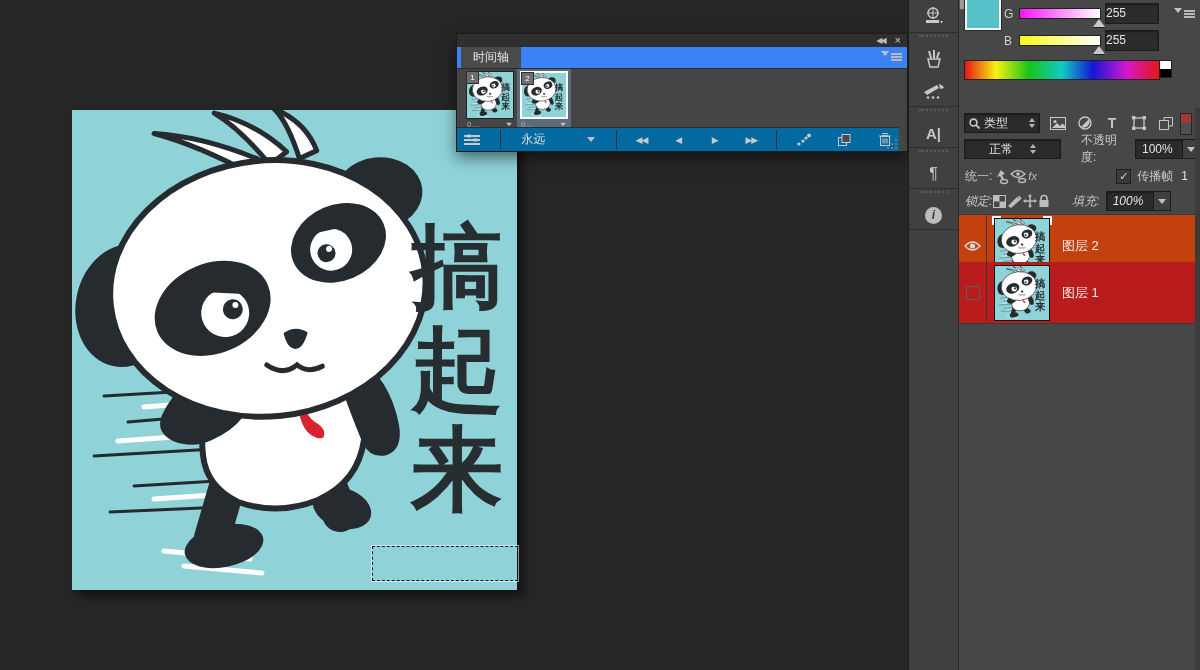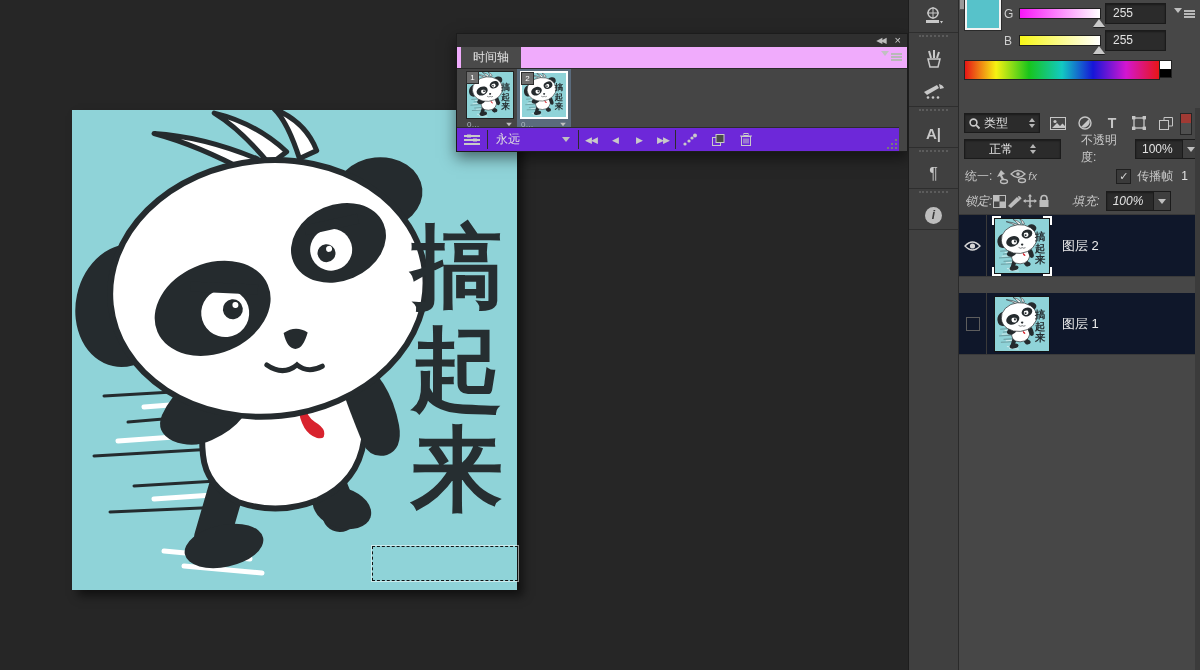--- a/index.html
+++ b/index.html
@@ -20,36 +20,36 @@
   #canvas svg{display:block;}
   #marquee{left:300px;top:436px;width:144px;height:33px;border:1px dashed #101314;
            box-shadow:0 0 0 1px rgba(255,255,255,.55);}
   
   #timeline{left:456px;top:33px;width:452px;height:119px;background:#454545;
             border:1px solid #1c1c1c;box-shadow:0 6px 14px rgba(0,0,0,.5);box-sizing:border-box;}
   #tl-head{position:absolute;left:0;top:0;right:0;height:13px;background:#2f2f2f;
            display:flex;justify-content:flex-end;align-items:center;gap:10px;padding-right:6px;}
   #tl-head .g{font-size:8px;color:#bdbdbd;letter-spacing:-2px;cursor:pointer;}
   #tl-head .x{font-size:11px;color:#cfcfcf;cursor:pointer;line-height:1;}
-  #tl-tabs{position:absolute;left:0;top:13px;right:0;height:21px;background:#f0abfc;
+  #tl-tabs{position:absolute;left:0;top:13px;right:0;height:21px;background:#3b82f6;
            border-bottom:1px solid #2a2a2a;display:flex;align-items:stretch;font-family:Liberation Serif, serif;}
   #tl-tab{margin-left:4px;padding:0 12px;background:#4a4a4a;display:flex;align-items:center;
           color:#e3e3e3;font-size:12px;cursor:pointer;}
   #tl-menu{position:absolute;right:5px;top:17px;display:flex;align-items:center;gap:2px;cursor:pointer;}
   #tl-frames{position:absolute;left:0;top:35px;right:0;height:61px;display:flex;padding-left:6px;}
   .frame-block{width:54px;height:61px;padding-top:2px;box-sizing:border-box;position:relative;cursor:pointer;}
   .frame-block.sel{background:#5a6b7c;}
   .fthumb{position:relative;width:46px;height:46px;margin:0 auto;border:1px solid #222;background:#8fd3d8;}
   .frame-block.sel .fthumb{border:2px solid #fff;width:44px;height:44px;}
   .fbadge{position:absolute;left:-1px;top:-1px;min-width:11px;height:11px;background:#6e6e6e;
           border:1px solid #2d2d2d;color:#fff;font-size:8px;line-height:11px;text-align:center;z-index:2;}
   .fdelay{display:flex;align-items:center;justify-content:space-between;width:46px;margin:1px auto 0;
           font-size:8px;color:#aeb9c0;}
-  #tl-bar{position:absolute;left:0;bottom:0;right:8px;height:23px;background:#6d28d9;
-          border-top:1px solid #2c2c2c;display:flex;align-items:stretch;}
+  #tl-bar{position:absolute;left:0;bottom:0;right:8px;height:23px;background:#0369a1;
+          border-top:1px solid #2c2c2c;display:flex;align-items:stretch;justify-content:space-between;}
   .tlb{display:flex;align-items:center;justify-content:center;color:#c9c9c9;cursor:pointer;}
   .tl-sep{width:1px;background:#2c2c2c;margin:2px 0;}
   .transport{font-size:9px;letter-spacing:-1px;width:24px;}
   #tl-grip{position:absolute;right:2px;bottom:2px;width:10px;height:10px;cursor:nwse-resize;}
   #tl-grip i{position:absolute;right:0;bottom:0;width:2px;height:2px;background:#7a7a7a;
      box-shadow:-4px 0 0 #7a7a7a,-8px 0 0 #7a7a7a,0 -4px 0 #7a7a7a,-4px -4px 0 #7a7a7a,0 -8px 0 #7a7a7a;}
   
   #dock{left:908px;top:0;width:50px;height:670px;background:#404040;border-left:1px solid #1d1d1d;box-sizing:border-box;}
   .dgroup{border-bottom:1px solid #2e2e2e;position:relative;}
   .dgrip{height:6px;margin:2px 10px 0;border-top:2px dotted #5c5c5c;}
@@ -60,21 +60,21 @@
   #colorpanel{position:absolute;left:0;top:0;right:0;height:84px;}
   #fgswatch{position:absolute;left:6px;top:-4px;width:32px;height:30px;background:#57c2ca;
             border:2px solid #f2f2f2;box-shadow:0 0 0 1px #2a2a2a;cursor:pointer;}
   #bgswatch{position:absolute;left:0px;top:-4px;width:14px;height:12px;background:#9a9a9a;border:1px solid #555;}
   .chrow{position:absolute;left:0;right:0;height:20px;display:flex;align-items:center;}
   .chlabel{position:absolute;left:45px;color:#cfcfcf;font-size:12px;}
   .chtrack{position:absolute;left:60px;top:4px;width:80px;height:9px;border:1px solid #202020;cursor:pointer;}
   .chthumb{position:absolute;right:-5px;bottom:-9px;width:0;height:0;border-left:6px solid transparent;
            border-right:6px solid transparent;border-bottom:8px solid #c9c9c9;
            filter:drop-shadow(0 1px 0 #222);cursor:grab;}
-  .chval{position:absolute;left:146px;top:-1px;width:52px;height:19px;line-height:19px;padding-left:7px;cursor:text;}
+  .chval{position:absolute;left:146px;top:-1px;width:52px;height:19px;line-height:19px;cursor:text;}
   #ramp{position:absolute;left:5px;top:60px;width:194px;height:18px;border:1px solid #222;cursor:crosshair;
         background:linear-gradient(90deg,#e81616 0%,#f6f212 16%,#18c41c 33%,#12c9c2 50%,#1616d8 66%,#d316d0 83%,#e81616 100%);}
   #rampend{position:absolute;left:200px;top:60px;width:13px;height:18px;border:1px solid #222;box-sizing:border-box;}
   #rampend .w{height:50%;background:#fff;cursor:pointer;}
   #rampend .k{height:50%;background:#000;cursor:pointer;}
   
   #ptabs{position:absolute;left:0;top:84px;right:0;height:24px;background:#343434;display:flex;align-items:stretch;}
   .ptab{padding:0 13px;display:flex;align-items:center;font-size:12px;color:#9b9b9b;cursor:pointer;border-right:1px solid #2c2c2c;}
   .ptab.active{background:#474747;color:#e0e0e0;}
   #ptabs-menu{position:absolute;right:5px;top:8px;display:flex;align-items:center;gap:2px;cursor:pointer;}
@@ -93,22 +93,22 @@
   .pct-combo{display:flex;height:20px;box-sizing:border-box;cursor:pointer;}
   .pct-combo .v{width:40px;line-height:18px;padding-left:6px;}
   .pct-combo .b{width:16px;background:#3f3f3f;border-left:1px solid #1b1b1b;display:flex;align-items:center;justify-content:center;}
   #unify-row{top:57px;height:22px;}
   .mini-ic{margin-left:1px;color:#bdbdbd;cursor:pointer;display:flex;align-items:center;}
   #prop-check{margin-left:auto;width:13px;height:13px;background:#3a3a3a;border:1px solid #1f1f1f;
               color:#d8d8d8;font-size:11px;line-height:12px;text-align:center;cursor:pointer;}
   #lock-row{top:82px;height:22px;font-style:italic;}
   #lsep{position:absolute;left:0;right:0;top:106px;height:1px;background:#383838;}
   .layer-row{position:absolute;left:0;right:0;height:62px;display:flex;align-items:center;cursor:pointer;border-bottom:1px solid #3a3a3a;box-sizing:border-box;}
-  #layer2{top:107px;background:#0f172a;}
-  #layer1{top:185px;background:#0f172a;text-align:center;}
+  #layer2{top:107px;background:#c2410c;}
+  #layer1{top:154px;background:#b91c1c;text-align:center;}
   .vizcell{width:27px;align-self:stretch;display:flex;align-items:center;justify-content:center;border-right:1px solid #3a3a3a;cursor:pointer;}
   .viz-empty{width:12px;height:12px;border:1px solid #5d5d5d;}
   .lthumb{position:relative;width:54px;height:54px;margin-left:7px;border:1px solid #141414;background:#8fd3d8;}
   .corner{position:absolute;width:7px;height:7px;border:2px solid #fff;}
   .c-tl{left:-3px;top:-3px;border-right:none;border-bottom:none;}
   .c-tr{right:-3px;top:-3px;border-left:none;border-bottom:none;}
   .c-bl{left:-3px;bottom:-3px;border-right:none;border-top:none;}
   .c-br{right:-3px;bottom:-3px;border-left:none;border-top:none;}
   .lname{margin-left:12px;font-size:13px;color:#ececec;}
   #ledge{position:absolute;right:0;top:0;bottom:0;width:5px;background:#3b3b3b;}

